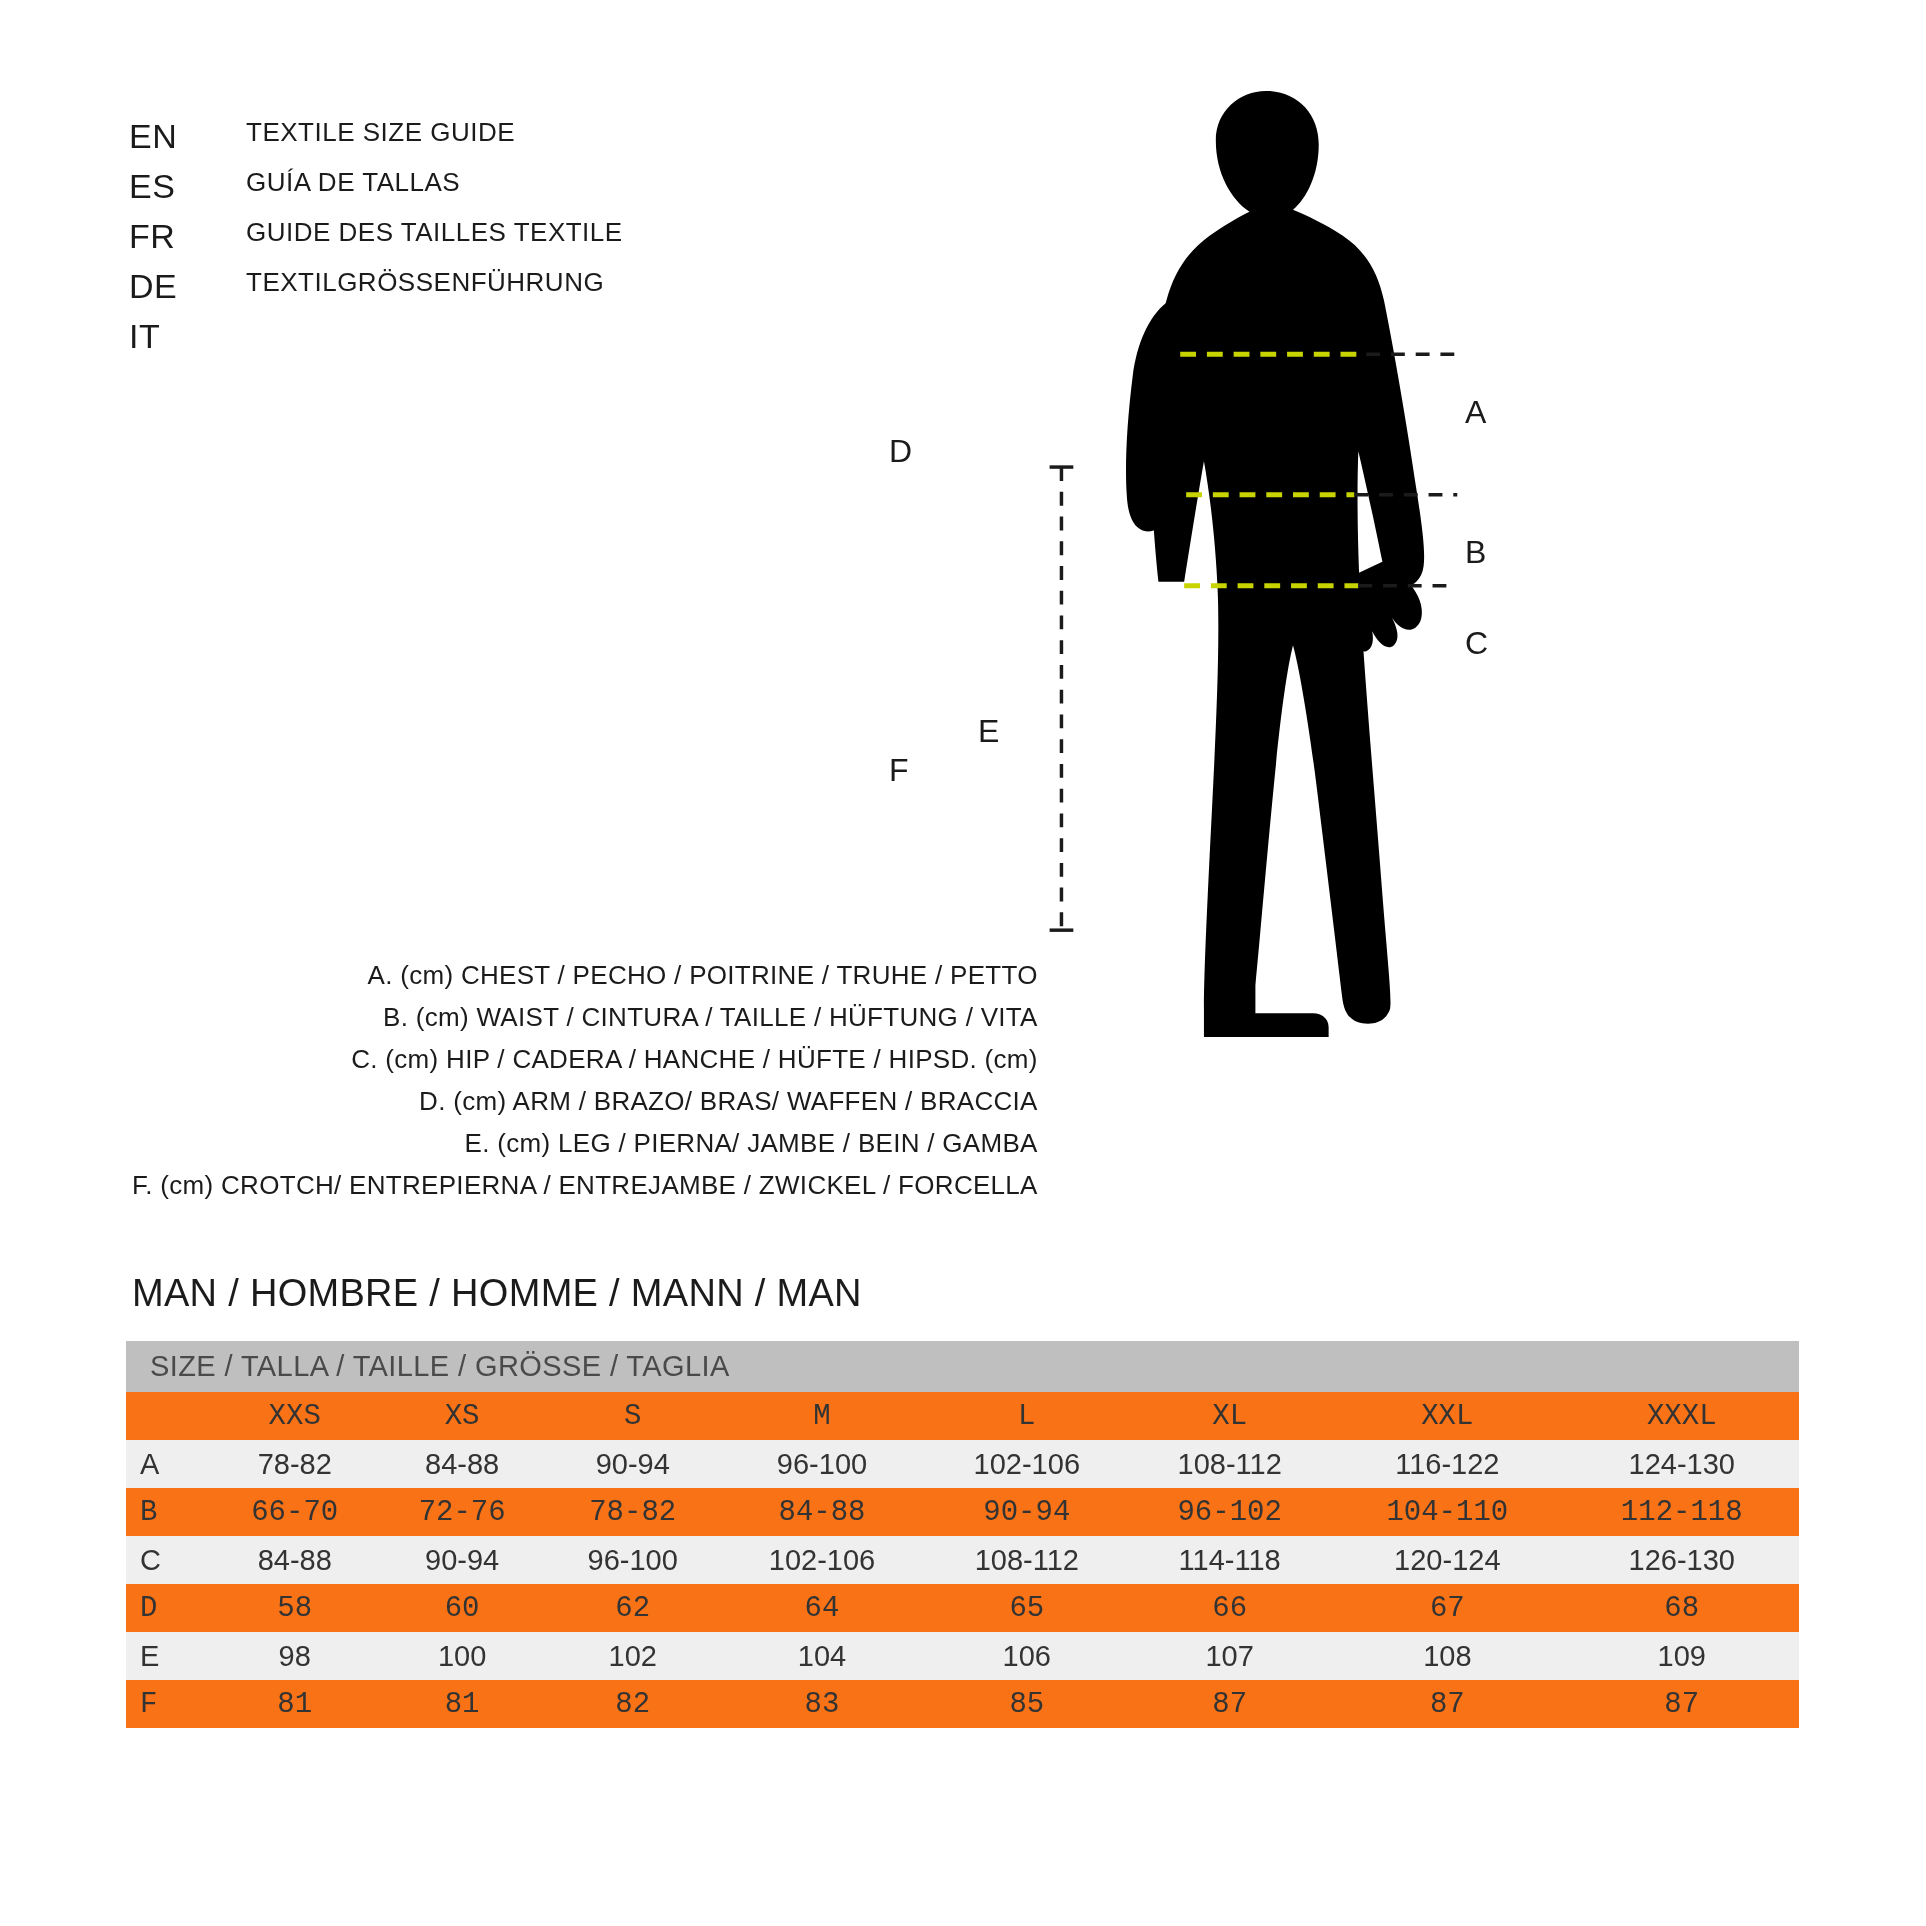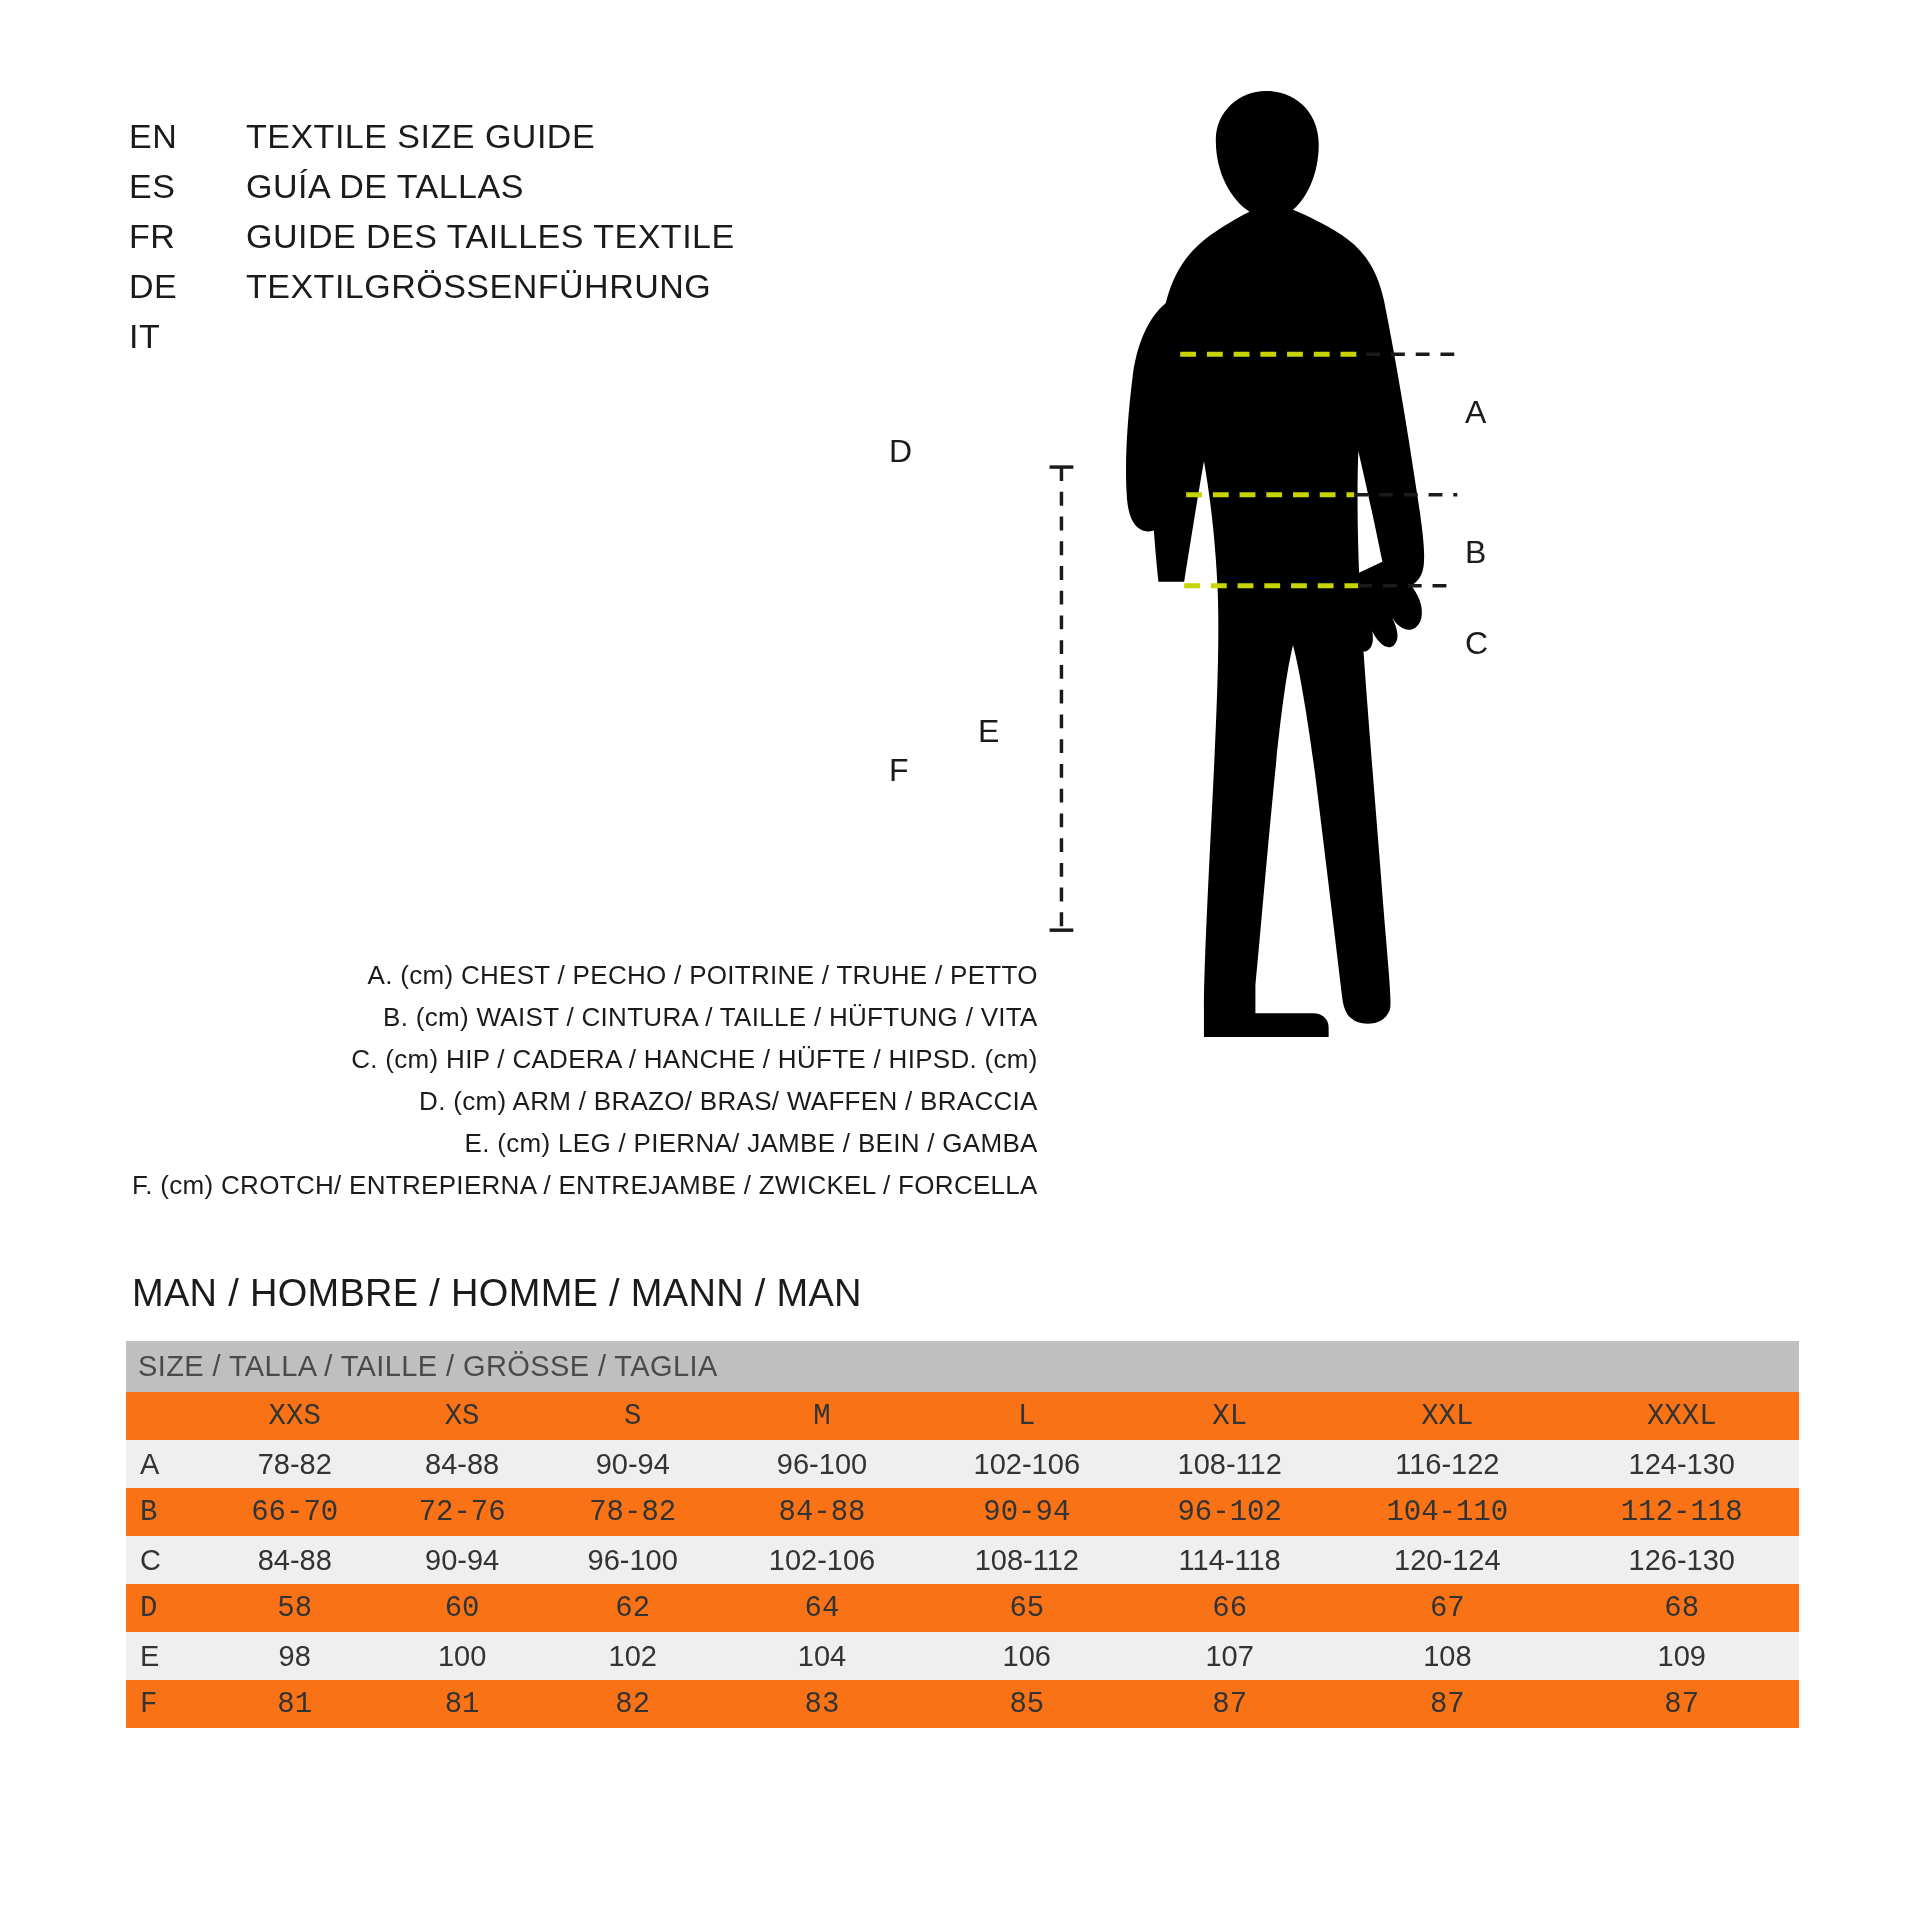--- a/index.html
+++ b/index.html
@@ -26,21 +26,21 @@
     display: flex;
     align-items: flex-start;
     height: 50px;
   }
   .lang-code {
     width: 117px;
     font-size: 34px;
     letter-spacing: 0.5px;
   }
   .lang-title {
-    font-size: 34px;
+    font-size: 26px;
     letter-spacing: 0.5px;
   }
 
   
   #legend-block {
     position: absolute;
     left: 132px;
     top: 960px;
   }
   .legend-row {
@@ -72,21 +72,21 @@
     height: 48px;
     text-align: center;
     font-weight: normal;
     color: #333333;
   }
   #size-table tr.band-head {
     background: #bfbfbf;
   }
   #size-table tr.band-head td {
     text-align: left;
-    padding-left: 12px;
+    padding-left: 24px;
     font-size: 29px;
     color: #4a4a4a;
     height: 51px;
     letter-spacing: 0.4px;
   }
   #size-table tr.shade {
     background: #efefef;
   }
   #size-table tr.plain {
     background: #f97316;

